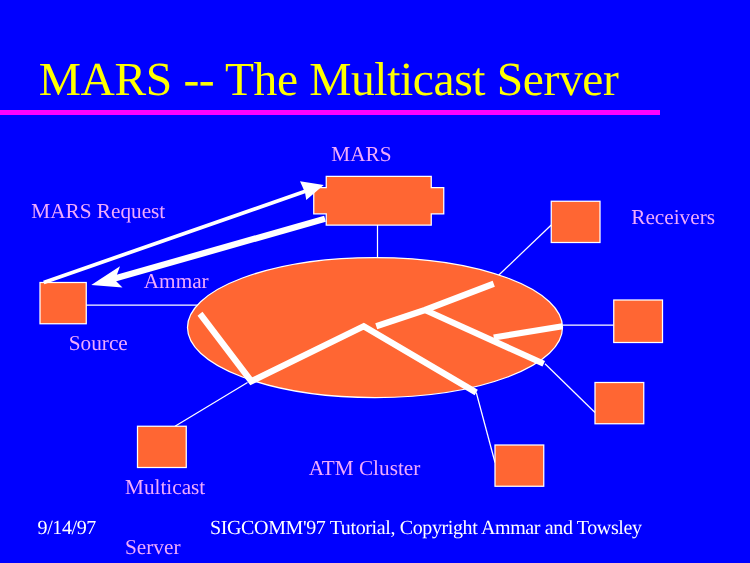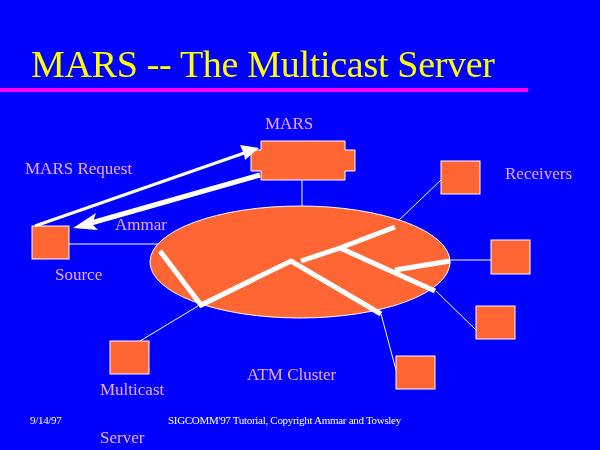--- a/index.html
+++ b/index.html
@@ -1,21 +1,21 @@
 <!DOCTYPE html>
 <html><head>
   <meta charset="utf-8">
   <style>
     html, body { margin: 0; padding: 0; }
     body { width: 600px; height: 450px; background: #0000ff; overflow: hidden; position: relative; font-family: "Liberation Serif", "DejaVu Serif", serif; }
     .title { position: absolute; left: 31px; top: 42px; font-size: 38px; color: #ffff00; white-space: nowrap; letter-spacing: -0.3px; }
     .rule { position: absolute; left: 0; top: 88px; width: 528px; height: 4px; background: #ff00ff; }
     svg.diagram { position: absolute; left: 0; top: 0; }
     .lbl { position: absolute; color: #f0abfc; font-size: 17px; white-space: nowrap; font-family: Liberation Serif, serif; }
-    .small { position: absolute; color: #ffffff; font-size: 11px; white-space: nowrap; letter-spacing: -0.3px; }
+    .small { position: absolute; color: #ffffff; font-size: 16px; white-space: nowrap; letter-spacing: -0.3px; }
   </style>
 </head>
 <body>
 
 <div class="title">MARS -- The Multicast Server</div>
 <div class="rule"></div>
 
 <svg class="diagram" width="600" height="450" viewBox="0 0 600 450">
 
   <line x1="302" y1="180" x2="302" y2="206" stroke="#ffffff" stroke-width="1"></line>

